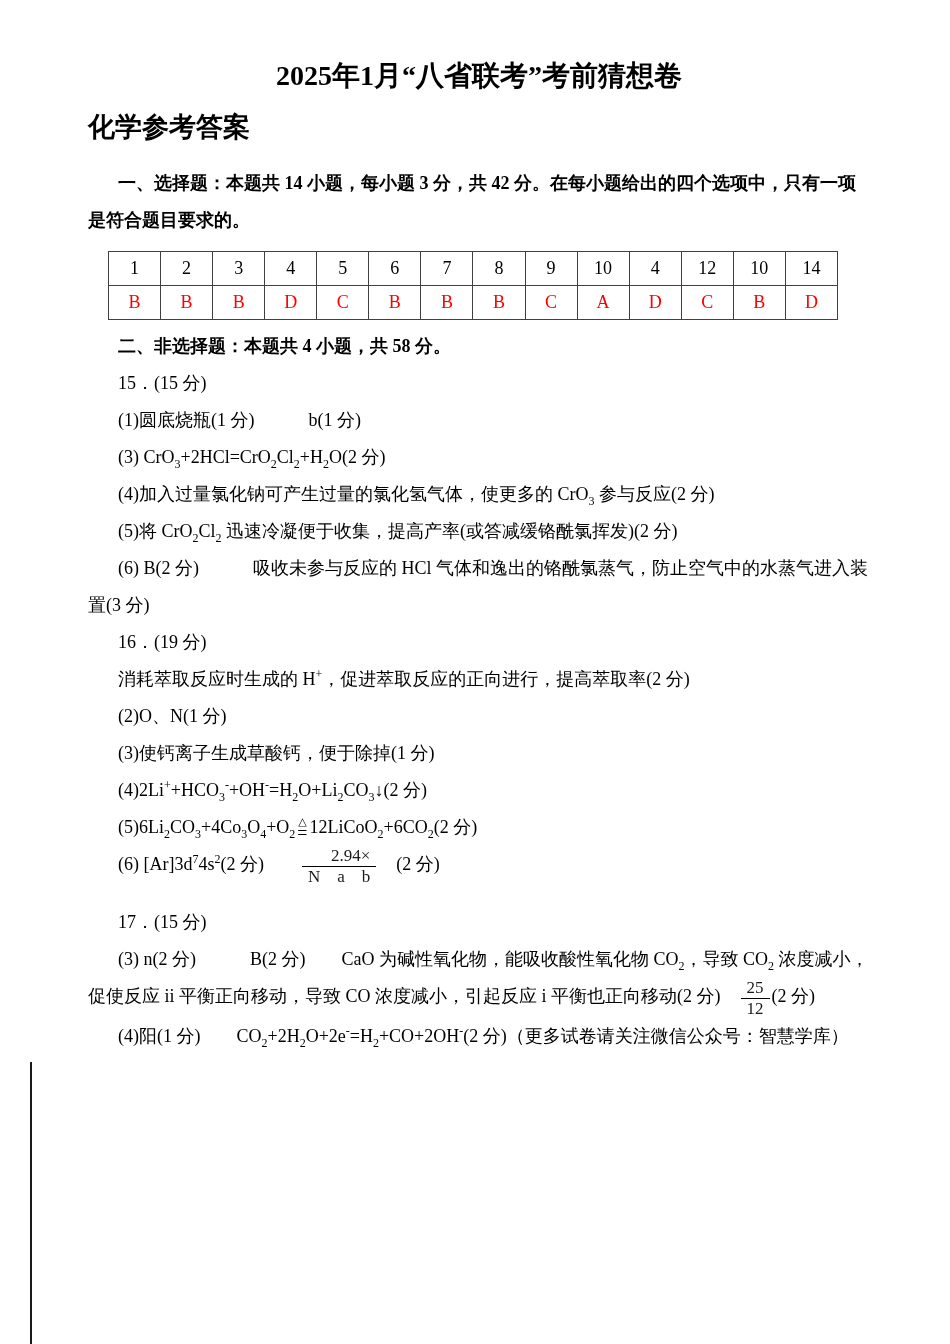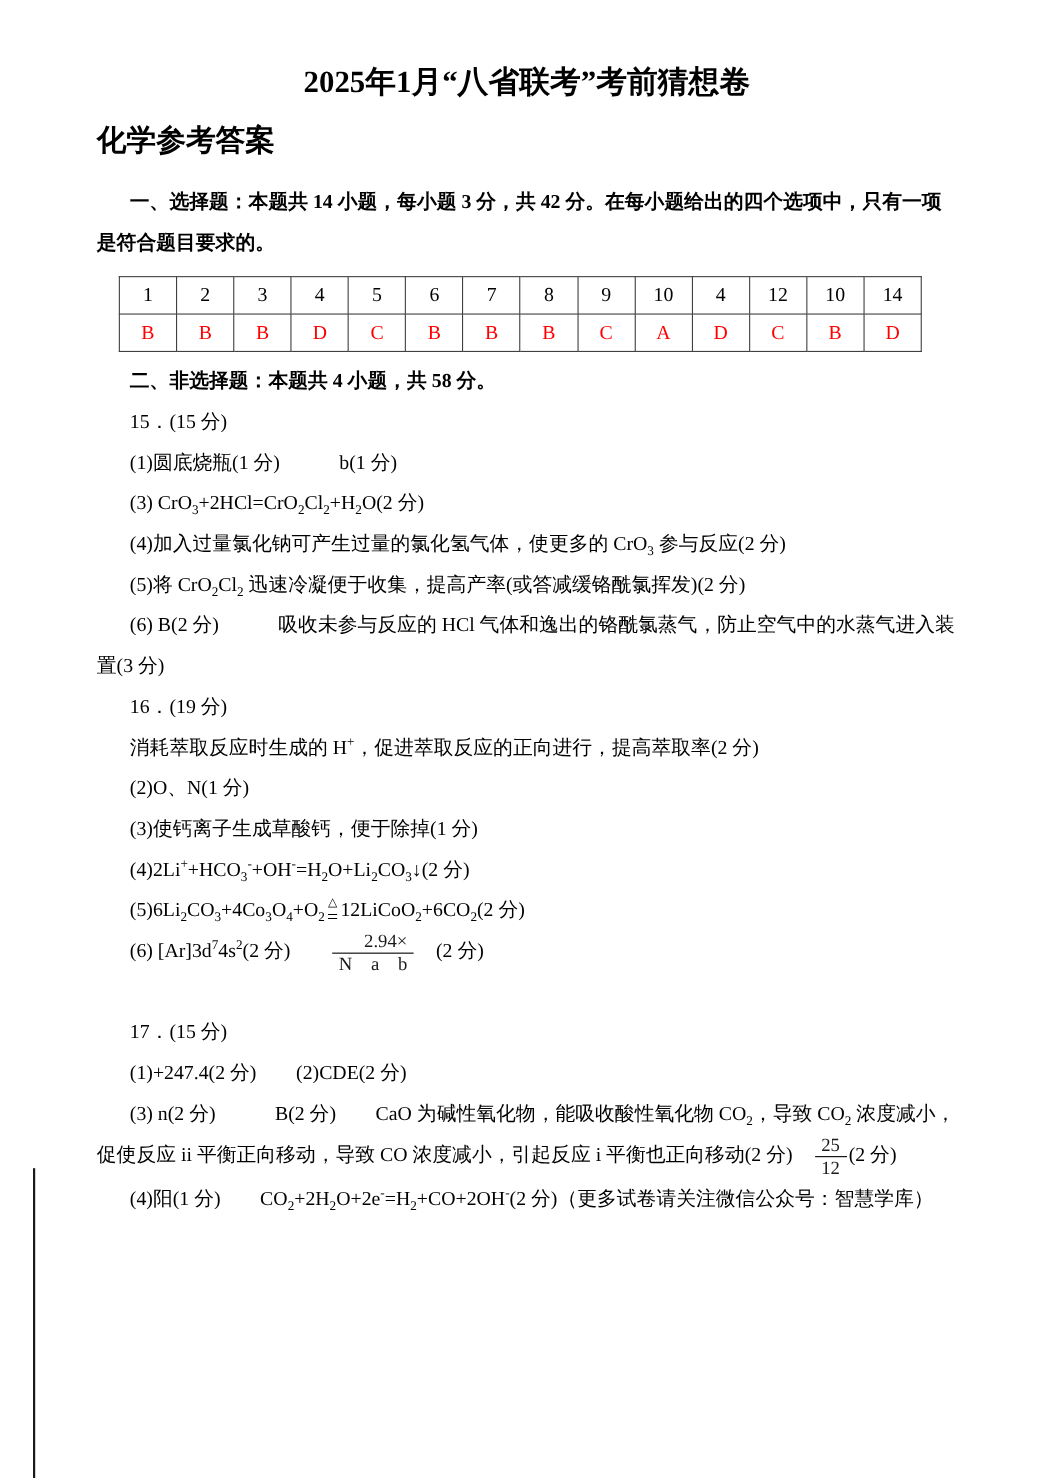--- a/index.html
+++ b/index.html
@@ -55,21 +55,21 @@
   }
   tr.ans-row td { color: var(--answer-color, #ff0000); }
 
   .q p {
     font-size: 18px;
     line-height: 37px;
     margin: 0;
     text-indent: 30px;
   }
   .q { margin-top: 0; }
-  .q.q-17 { margin-top: 34px; }
+  .q.q-17 { margin-top: 18px; }
 
   sub, sup { font-size: 12px; line-height: 0; }
 
   .frac {
     display: inline-block;
     vertical-align: middle;
     text-align: right;
     line-height: 1.15;
     text-indent: 0;
     font-size: 17px;
@@ -166,20 +166,19 @@
     <p>(4)2Li<sup>+</sup>+HCO<sub>3</sub><sup>-</sup>+OH<sup>-</sup>=H<sub>2</sub>O+Li<sub>2</sub>CO<sub>3</sub>↓(2 分)</p>
     <p>(5)6Li<sub>2</sub>CO<sub>3</sub>+4Co<sub>3</sub>O<sub>4</sub>+O<sub>2</sub><span class="eqc">
           <span class="cond">△</span>
           <span class="eq">=</span>
         </span>12LiCoO<sub>2</sub>+6CO<sub>2</sub>(2 分)</p>
     <p>(6) [Ar]3d<sup>7</sup>4s<sup>2</sup>(2 分)　　<span class="frac"><span class="num">2.94×</span><span class="den">N　a　b</span></span>　(2 分)</p>
   </div>
 
   <div class="q q-17">
     <p>17．(15 分)</p>
-    <p>(1)+247.4(2 分)　　(2)CDE(2 分)</p>
     <p>(3) n(2 分)　　　B(2 分)　　CaO 为碱性氧化物，能吸收酸性氧化物 CO<sub>2</sub>，导致 CO<sub>2</sub> 浓度减小，促使反应 ii 平衡正向移动，导致 CO 浓度减小，引起反应 i 平衡也正向移动(2 分)　<span class="frac"><span class="num">25</span><span class="den">12</span></span>(2 分)</p>
     <p>(4)阳(1 分)　　CO<sub>2</sub>+2H<sub>2</sub>O+2e<sup>-</sup>=H<sub>2</sub>+CO+2OH<sup>-</sup>(2 分)（更多试卷请关注微信公众号：智慧学库）</p>
   </div>
 
 </div>
 
 <div class="edge-line"></div>
 
 </body></html>

